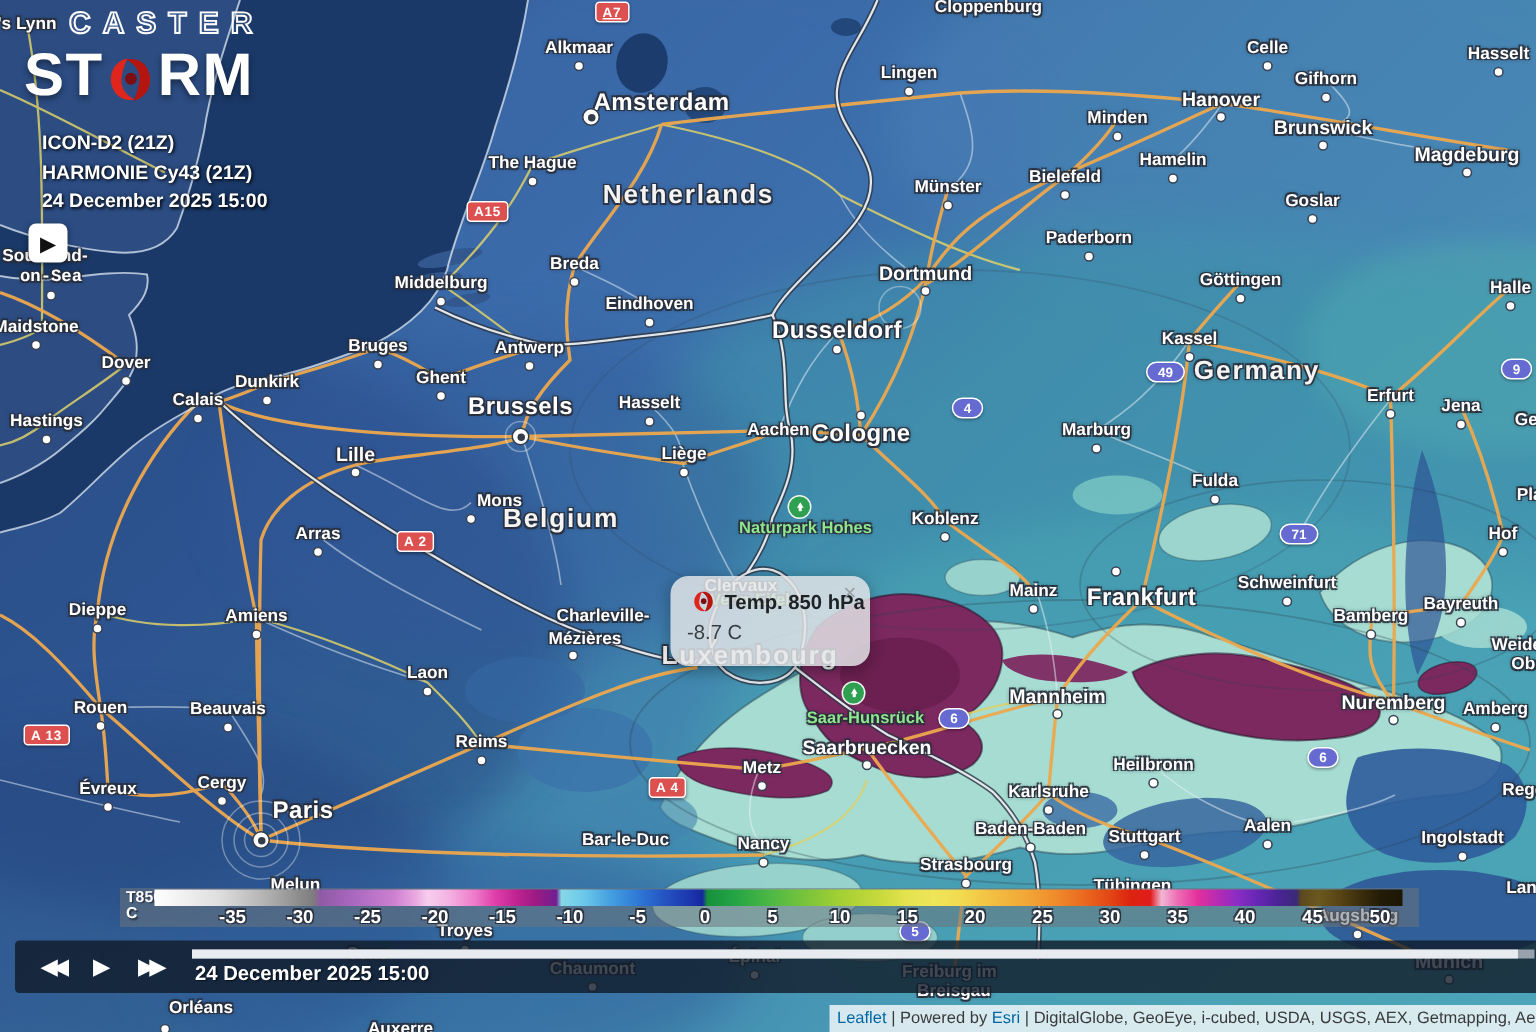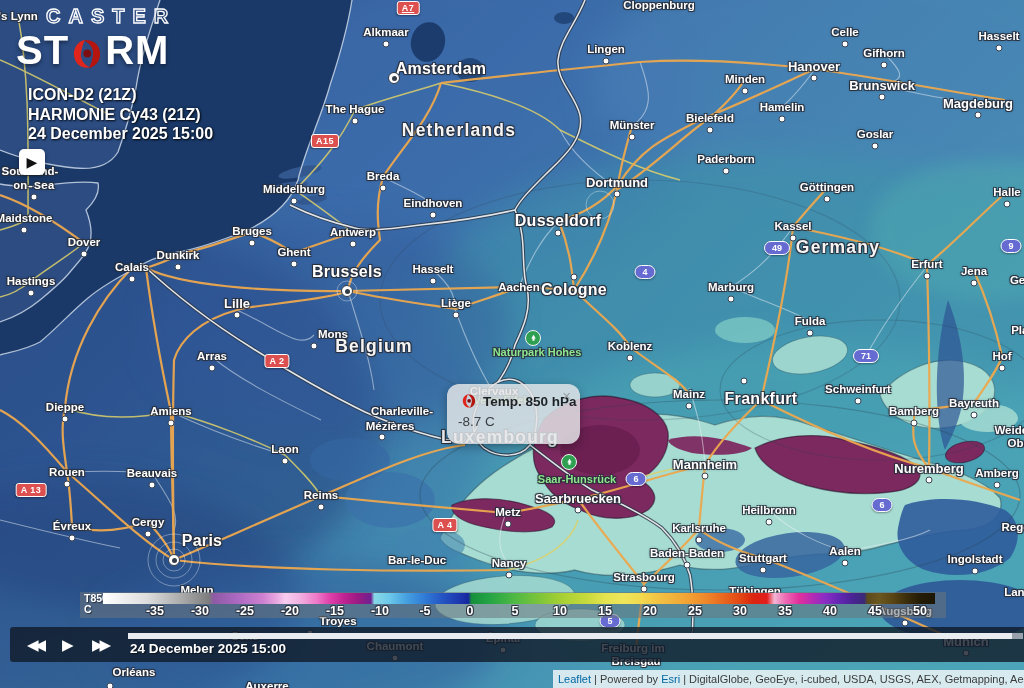--- a/index.html
+++ b/index.html
@@ -32,21 +32,21 @@
     background:#2fa052;border:1.5px solid #eef6ee;display:flex;align-items:center;justify-content:center;
     box-sizing:content-box;pointer-events:auto;}
 
   
   #brand{position:absolute;left:16px;top:8px;}
   #brand-top{display:flex;align-items:center;color:#fff;font-weight:bold;font-size:40px;
     text-shadow:0 2px 4px rgba(0,0,0,.45);letter-spacing:1px;}
   #brand-top .storm-ico{width:34px;height:34px;margin:2px 1px 0 1px;}
   #brand-sub{margin:-3px 0 0 30px;font-size:20px;font-weight:bold;letter-spacing:8px;
     color:rgba(255,255,255,.06);-webkit-text-stroke:1.3px #fff;}
-  #model-info{position:absolute;left:28px;top:85px;color:#fff;font-weight:bold;font-size:16px;
+  #model-info{position:absolute;left:28px;top:85px;color:#fff;font-weight:bold;font-size:13px;
     line-height:19.5px;text-shadow:1px 1px 2px rgba(0,0,0,.8),0 0 3px rgba(0,0,0,.5);}
   #play-overlay{position:absolute;left:19px;top:149px;width:26px;height:26px;border-radius:5px;background:#fff;
     box-shadow:0 1px 4px rgba(0,0,0,.4);display:flex;align-items:center;justify-content:center;
     color:#111;font-size:14px;cursor:pointer;}
 
   
   #tooltip{position:absolute;left:447px;top:384px;width:133px;height:60px;border-radius:12px;
     background:rgba(226,229,231,.84);box-shadow:0 3px 10px rgba(0,0,0,.3);}
   #tooltip-row{display:flex;align-items:center;margin:9px 0 0 14px;}
   #tooltip-row .storm-ico{width:16px;height:16px;margin-right:6px;}
@@ -453,21 +453,21 @@
       <span class="dot" style="left: 148px; top: 534px;"></span>
       <span class="lbl lg" style="left: 202px; top: 541px;">Paris</span>
       <span class="lbl sm" style="left: 417px; top: 560px;">Bar-le-Duc</span>
       <span class="lbl sm" style="left: 509px; top: 563px;">Nancy</span>
       <span class="dot" style="left: 509px; top: 575px;"></span>
       <span class="lbl sm" style="left: 197px; top: 590px;">Melun</span>
       <span class="lbl sm" style="left: 644px; top: 577px;">Strasbourg</span>
       <span class="dot" style="left: 644px; top: 589px;"></span>
       <span class="lbl sm" style="left: 755px; top: 591px;">Tübingen</span>
       <span class="lbl sm" style="left: 1030px; top: 592px;">Landshut</span>
-      <span class="lbl sm" style="left: 310px; top: 621px; margin-left: 28px;">Troyes</span>
+      <span class="lbl sm" style="left: 310px; top: 621px;">Troyes</span>
       <span class="dot" style="left: 310px; top: 633px;"></span>
       <span class="lbl sm" style="left: 905px; top: 611px;">Augsburg</span>
       <span class="dot" style="left: 905px; top: 623px;"></span>
       <span class="lbl sm" style="left: 245px; top: 636px;">Sens</span>
       <span class="lbl sm" style="left: 503px; top: 638px;">Épinal</span>
       <span class="dot" style="left: 503px; top: 650px;"></span>
       <span class="lbl sm" style="left: 395px; top: 646px;">Chaumont</span>
       <span class="dot" style="left: 395px; top: 658px;"></span>
       <span class="lbl md" style="left: 966px; top: 641px;">Munich</span>
       <span class="dot" style="left: 966px; top: 653px;"></span>

